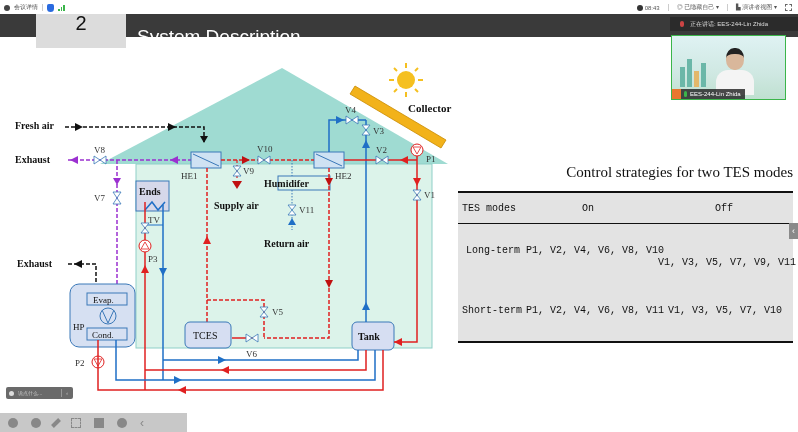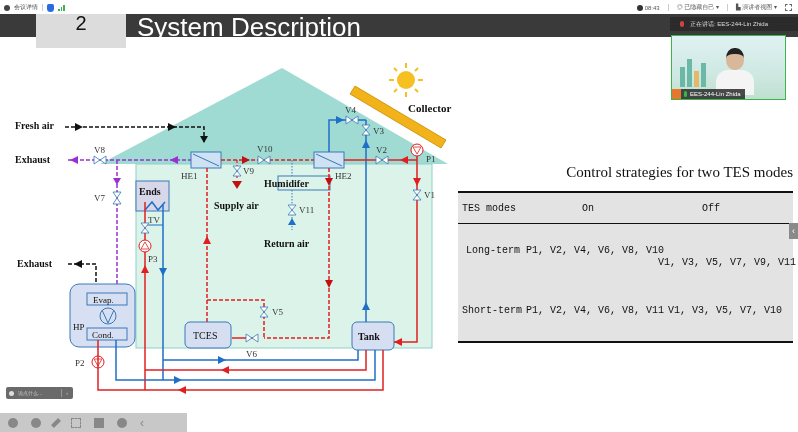--- a/index.html
+++ b/index.html
@@ -15,21 +15,21 @@
   .signal-icon { display: inline-flex; align-items: flex-end; gap: 1px; height: 6px; }
   .signal-icon i { display: block; width: 1.5px; background: #3bb54a; }
   .sep { width: 1px; height: 7px; background: #ccc; display: inline-block; }
   .clock-icon { width: 6px; height: 6px; border-radius: 50%; background: #333; display: inline-block; }
   .fullscreen-icon { width: 7px; height: 7px; border: 1px dashed #666; display: inline-block; }
 
   
   .slide-header { position: absolute; left: 0; top: 14px; width: 798px; height: 23px; background: #3a3a3a; }
   .slide-num-box { position: absolute; left: 36px; top: 14px; width: 90px; height: 34px; background: #dcdcdc; }
   .slide-num { position: absolute; left: 36px; top: 12px; width: 90px; text-align: center; font-size: 20px; color: #111; }
-  .slide-title { position: absolute; left: 137px; top: 12px; font-size: 26px; color: #fff; }
+  .slide-title { position: absolute; left: 137px; top: 26px; font-size: 19px; color: #fff; }
 
   
   .speaker-tag { position: absolute; left: 670px; top: 17px; width: 128px; height: 14px; background: #2b2b2b; color: #ddd; font-size: 6px; display: flex; align-items: center; padding-left: 10px; gap: 6px; }
   .mic-off-icon { width: 4px; height: 6px; background: #c44; border-radius: 2px; display: inline-block; }
   .video-tile { position: absolute; left: 671px; top: 35px; width: 115px; height: 65px; border: 1px solid #3bb54a; background: linear-gradient(180deg,#dff2f3 0%,#cfe8e2 60%,#bfe0d0 100%); overflow: hidden; }
   .video-person { position: absolute; left: 48px; top: 12px; width: 30px; height: 40px; }
   .video-person .head { position: absolute; left: 6px; top: 0; width: 18px; height: 22px; background: #d9b79b; border-radius: 45%; border-top: 6px solid #222; }
   .video-person .body { position: absolute; left: -4px; top: 22px; width: 38px; height: 25px; background: #f4f4f4; border-radius: 12px 12px 0 0; }
   .video-bldg { position: absolute; bottom: 12px; width: 5px; background: #6bb7a8; }
   .video-label { position: absolute; left: 0; bottom: 0; height: 10px; background: rgba(30,30,30,0.8); color: #fff; font-size: 6px; display: flex; align-items: center; gap: 3px; padding-right: 4px; }
@@ -306,21 +306,21 @@
       <polygon points="229,316 221,320 229,324" fill="#e02020"></polygon>
       <polygon points="218,306 226,310 218,314" fill="#1f6fc6"></polygon>
     </svg>
   </div>
 
   <div class="table-title">Control strategies for two TES modes</div>
   <div class="tes-table">
     <div class="thead"></div>
     <div class="cell" style="left:4px;top:10px">TES modes</div>
     <div class="cell" style="left:124px;top:10px">On</div>
-    <div class="cell" style="left:244px;top:10px">Off</div>
+    <div class="cell" style="left:257px;top:10px">Off</div>
 
     <div class="cell" style="left:8px;top:52px">Long-term</div>
     <div class="cell" style="left:68px;top:52px">P1, V2, V4, V6, V8, V10</div>
     <div class="cell" style="left:200px;top:64px">V1, V3, V5, V7, V9, V11</div>
 
     <div class="cell" style="left:4px;top:112px">Short-term</div>
     <div class="cell" style="left:68px;top:112px">P1, V2, V4, V6, V8, V11</div>
     <div class="cell" style="left:210px;top:112px">V1, V3, V5, V7, V10</div>
   </div>
   <div class="side-tab"><span>‹</span></div>

